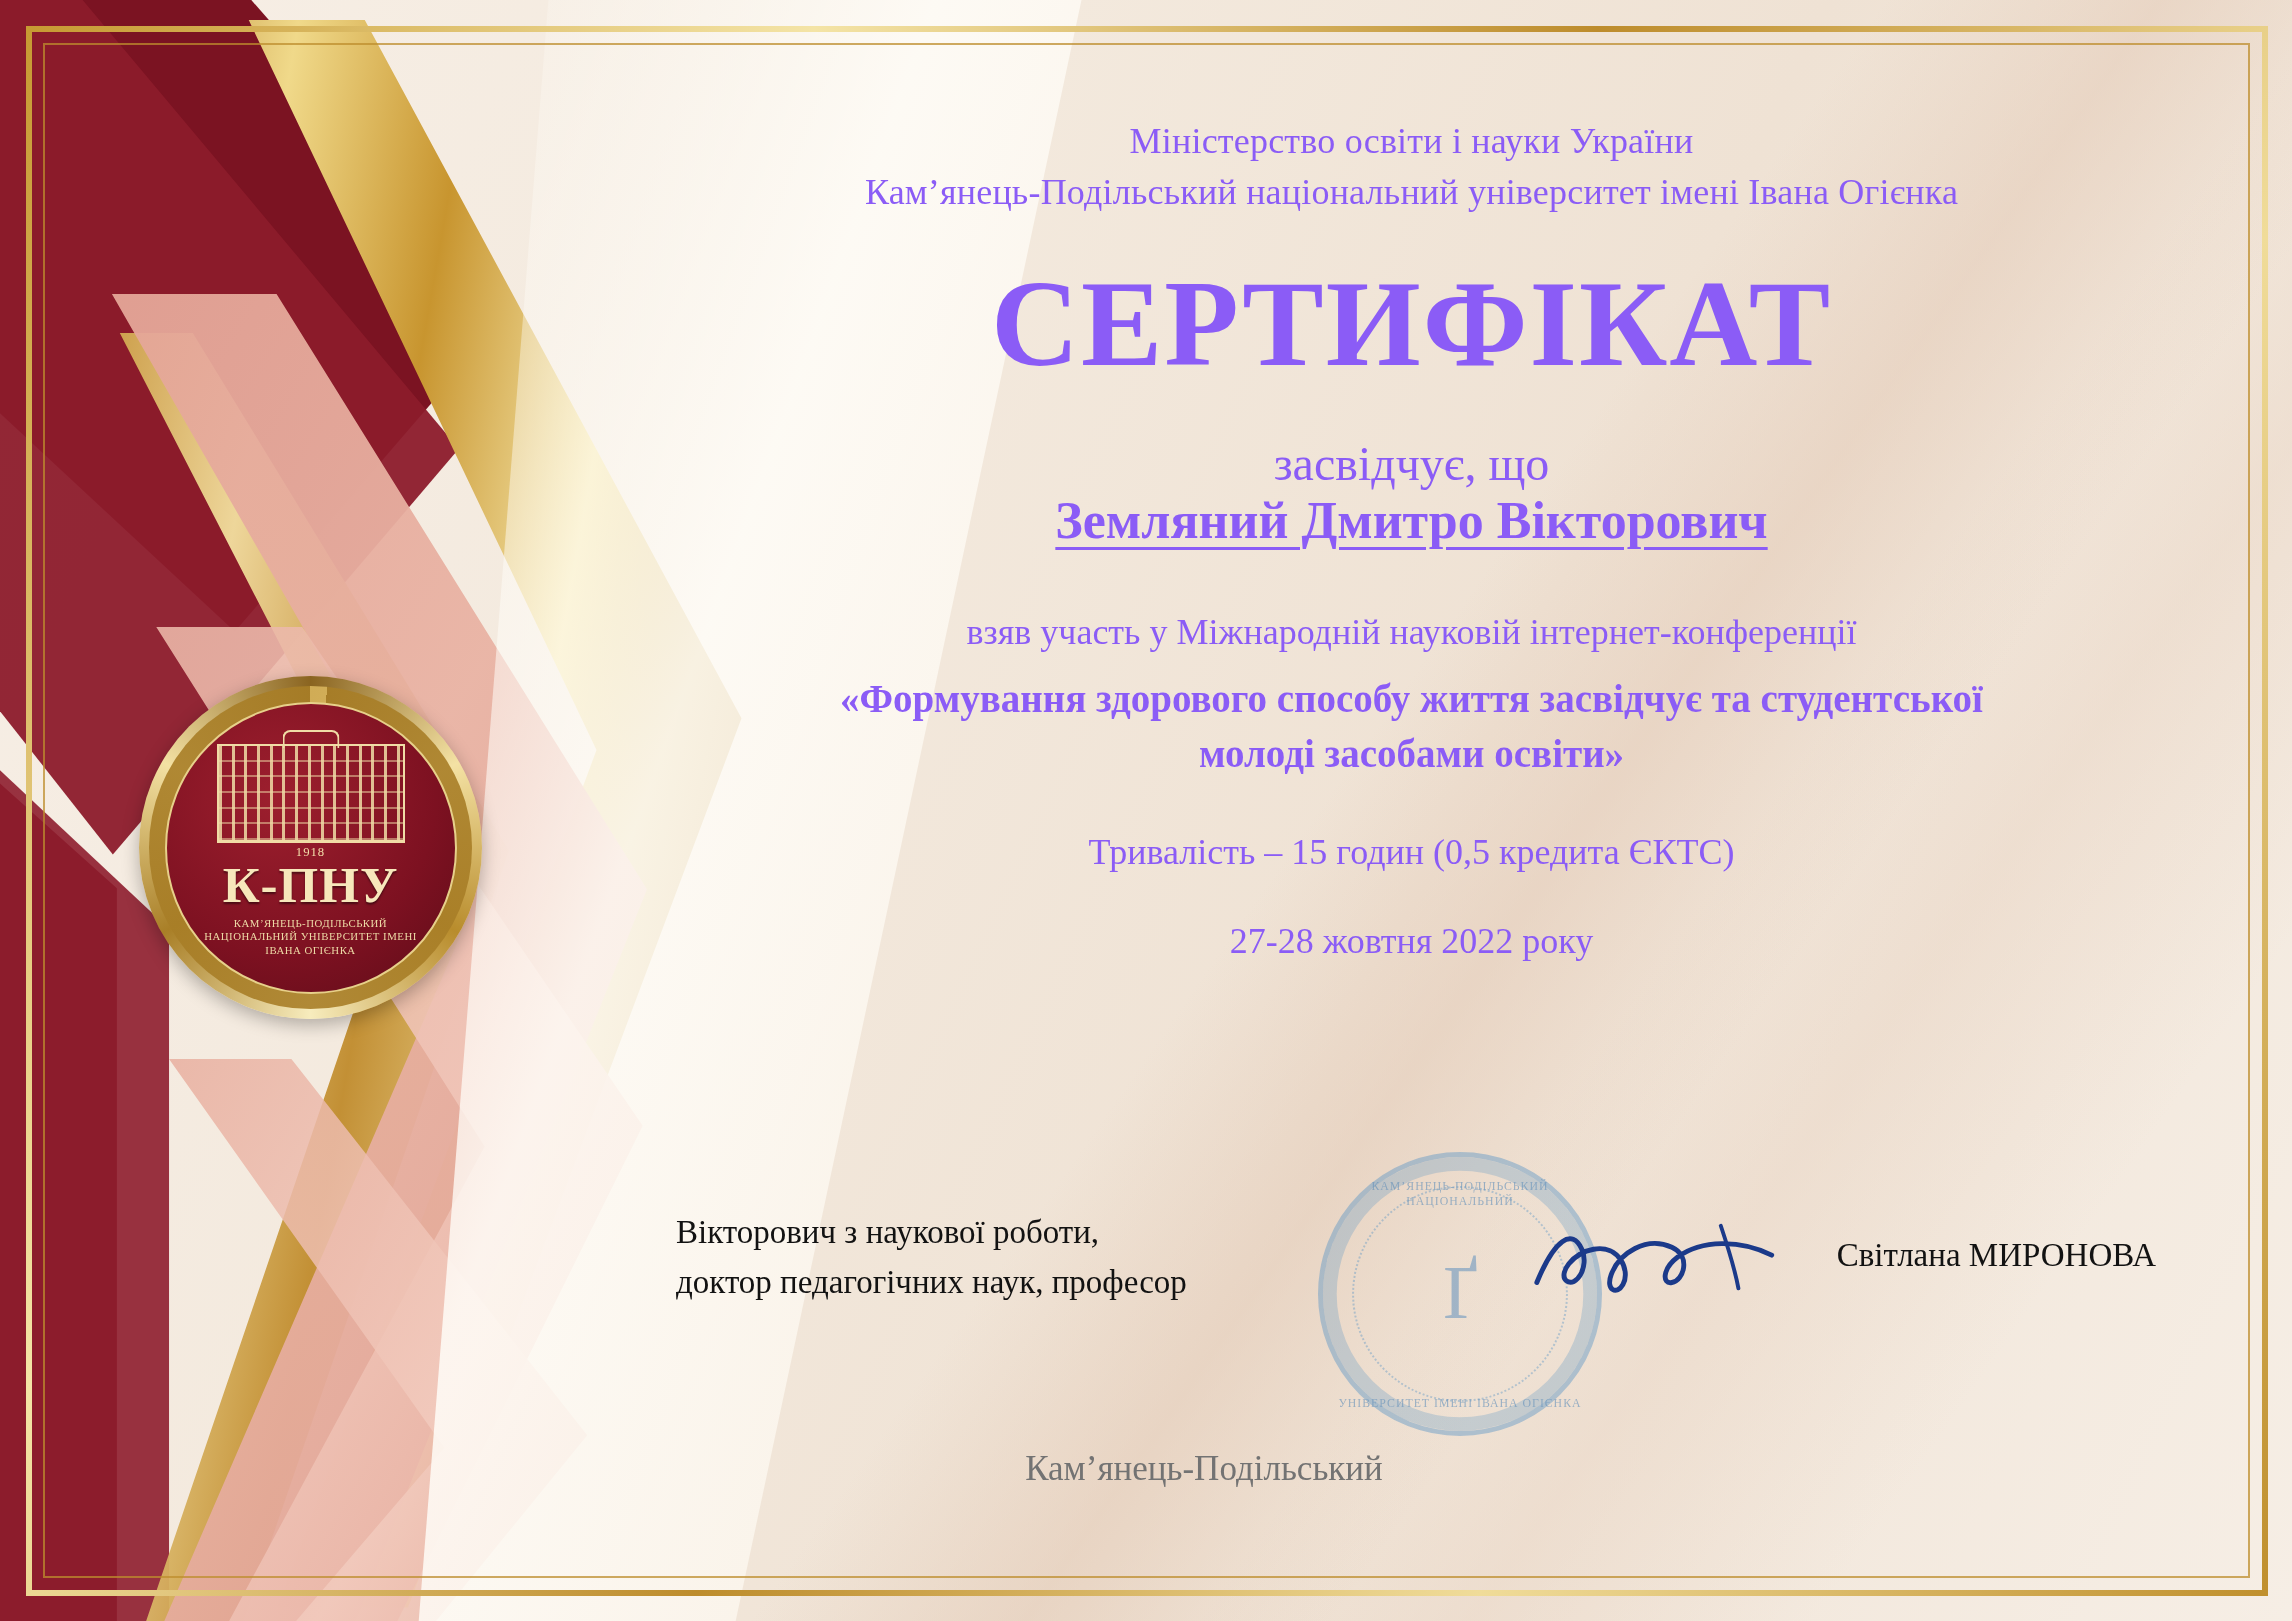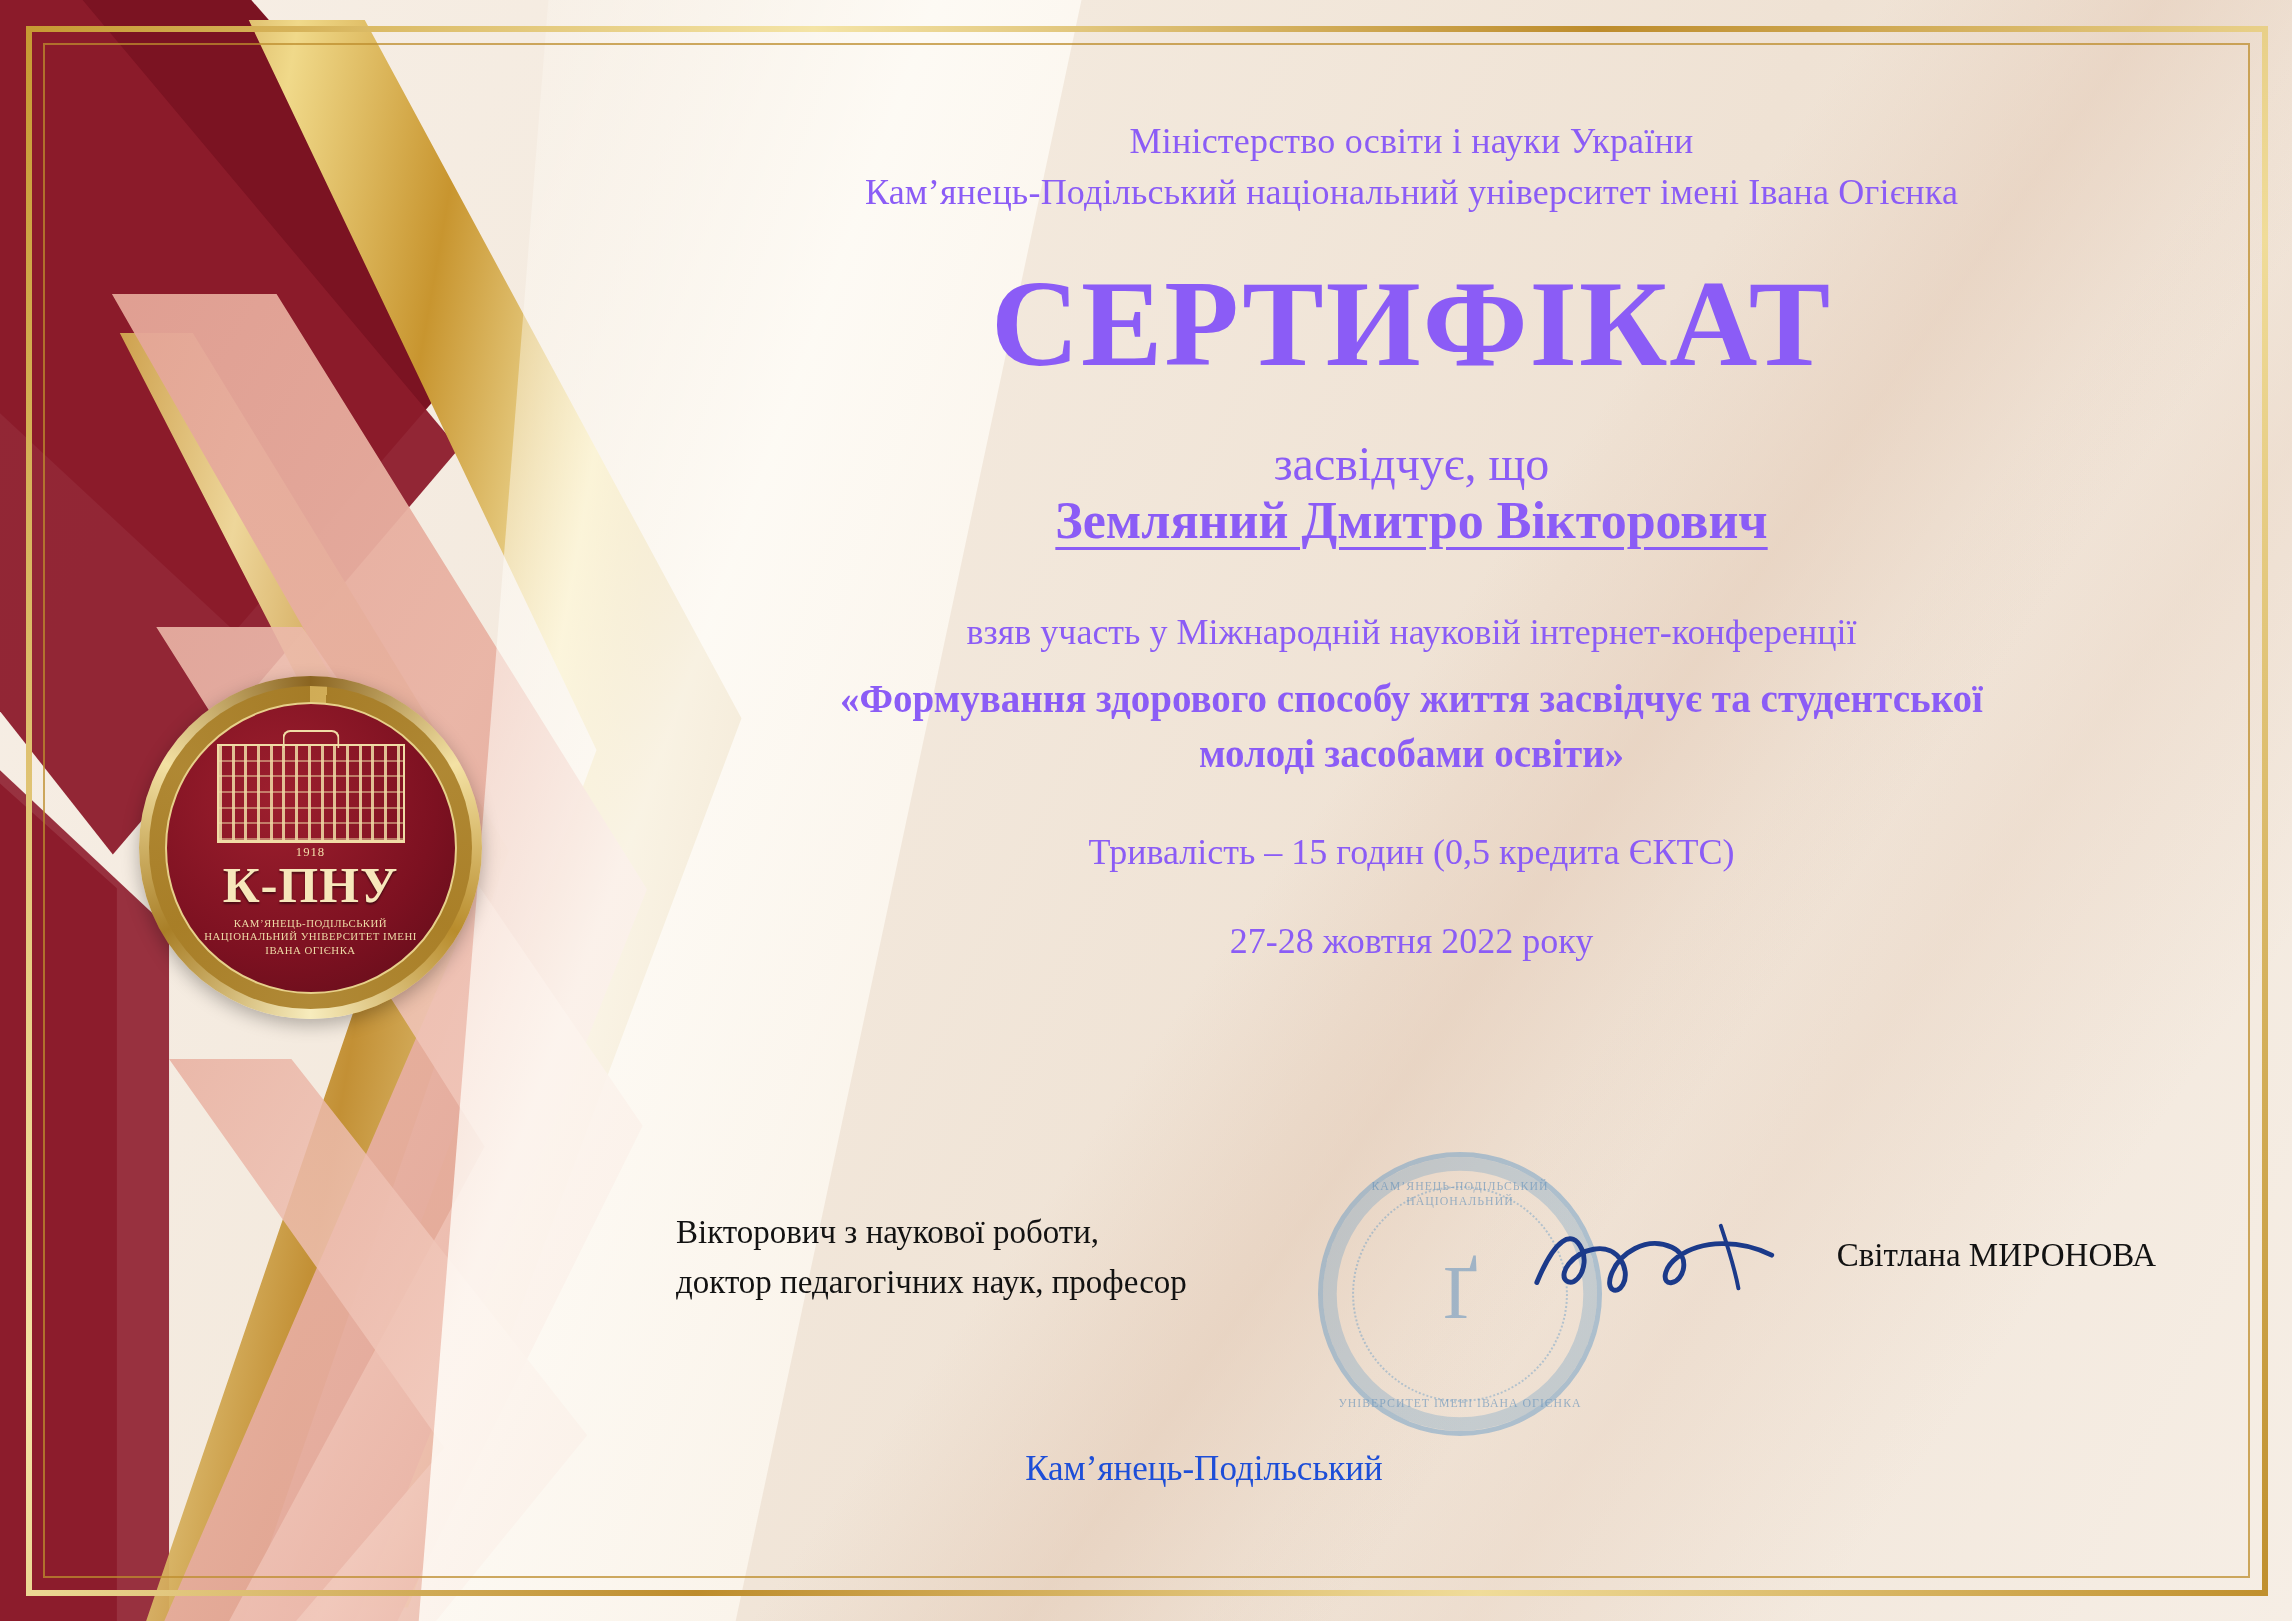--- a/index.html
+++ b/index.html
@@ -354,21 +354,21 @@
     pointer-events: none;
   }
 
   .city {
     position: absolute;
     left: 0;
     right: 12px;
     top: 1449px;
     text-align: center;
     font-size: 35px;
-    color: #1d4ed8;
+    color: #737373;
   }
   .city-inner { margin-left: 127px; }
 </style>
 </head>
 <body>
 
 <div id="certificate">
 
   <div class="bg-base shape"></div>
   <div class="bg-soft-diag shape"></div>

